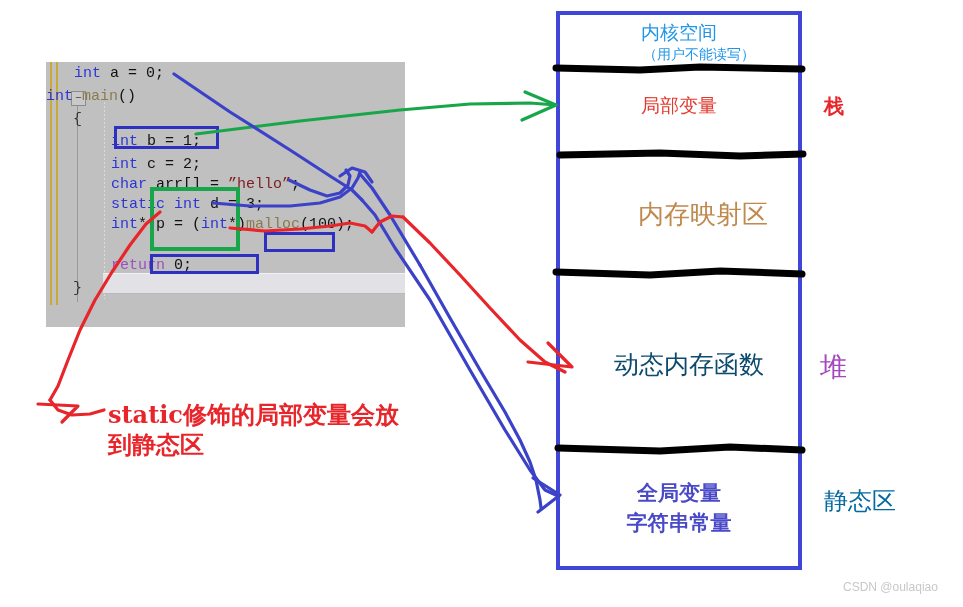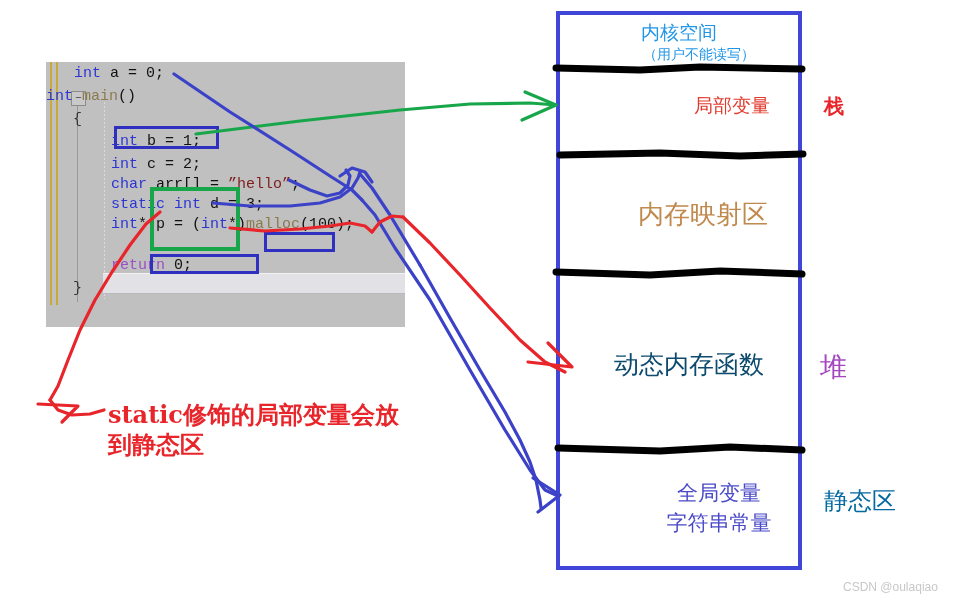--- a/index.html
+++ b/index.html
@@ -51,24 +51,24 @@
 
   
   #mem-box{
     position:absolute;left:556px;top:11px;width:246px;height:559px;
     box-sizing:border-box;border:4px solid #3f46d8;background:#ffffff;
   }
   .mem-label{position:absolute;text-align:center;white-space:pre;
      font-family:"DejaVu Serif","Liberation Serif",serif;font-weight:normal;}
   #lbl-kernel{left:556px;top:20px;width:246px;font-size:19px;color:#2196e8;}
   #lbl-kernel-sub{left:556px;top:46px;width:246px;font-size:14px;color:#2196e8;margin-left:20px;}
-  #lbl-stackvars{left:584px;top:93px;width:246px;font-size:19px;color:#e13b2e;padding-left:25px;}
+  #lbl-stackvars{left:556px;top:93px;width:246px;font-size:19px;color:#e13b2e;}
   #lbl-mmap{left:556px;top:197px;width:246px;font-size:26px;color:#c08a4e;font-weight:normal;}
   #lbl-dynamic{left:566px;top:348px;width:246px;font-size:25px;color:#a548c0;font-weight:normal;}
-  #lbl-globals{left:556px;top:478px;width:246px;font-size:21px;color:#4a4ac8;font-weight:normal;line-height:30px;padding-left:40px;}
+  #lbl-globals{left:556px;top:478px;width:246px;font-size:21px;color:#4a4ac8;font-weight:bold;line-height:30px;}
 
   .side-label{position:absolute;white-space:pre;
      font-family:"DejaVu Serif","Liberation Serif",serif;font-weight:bold;}
   #side-stack{left:824px;top:93px;font-size:20px;color:#e8252a;}
   #side-heap{left:820px;top:349px;font-size:27px;color:#a548c0;font-weight:normal;}
   #side-static{left:824px;top:485px;font-size:24px;color:#4a4ac8;font-weight:normal;}
 
   
   #note-static{
     position:absolute;left:108px;top:400px;width:330px;

